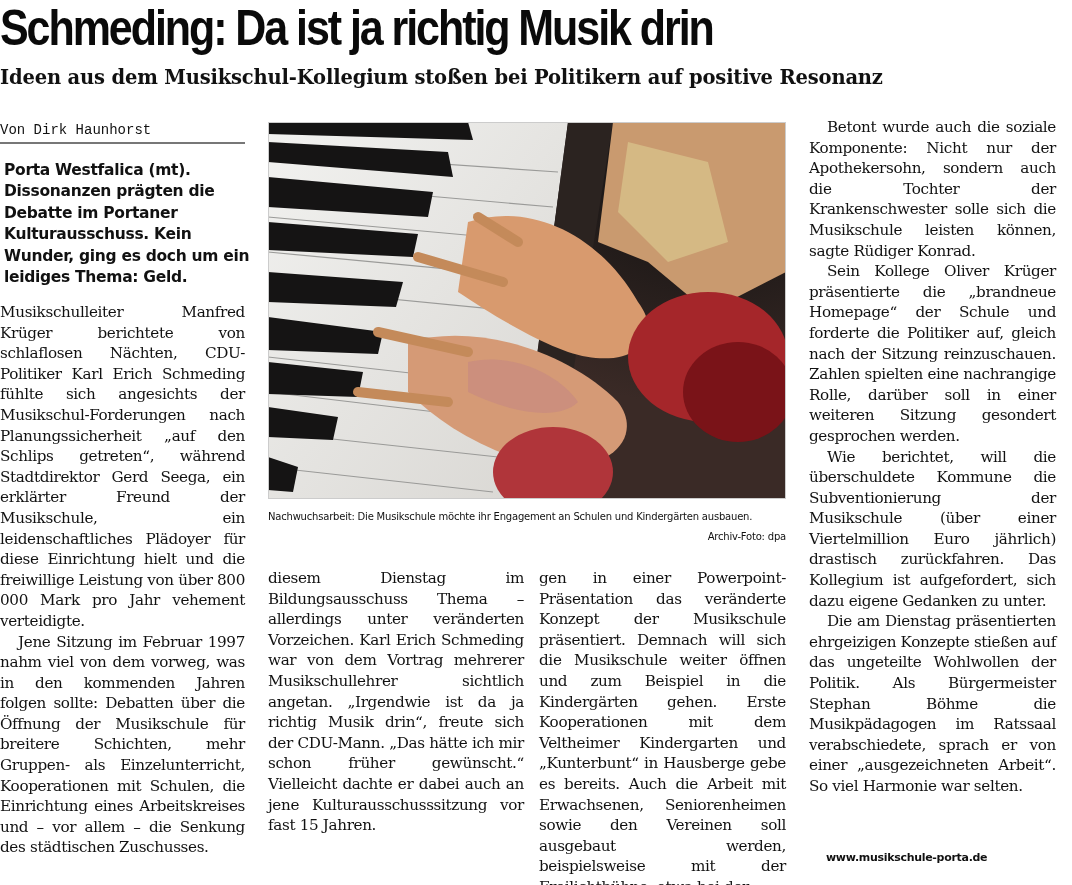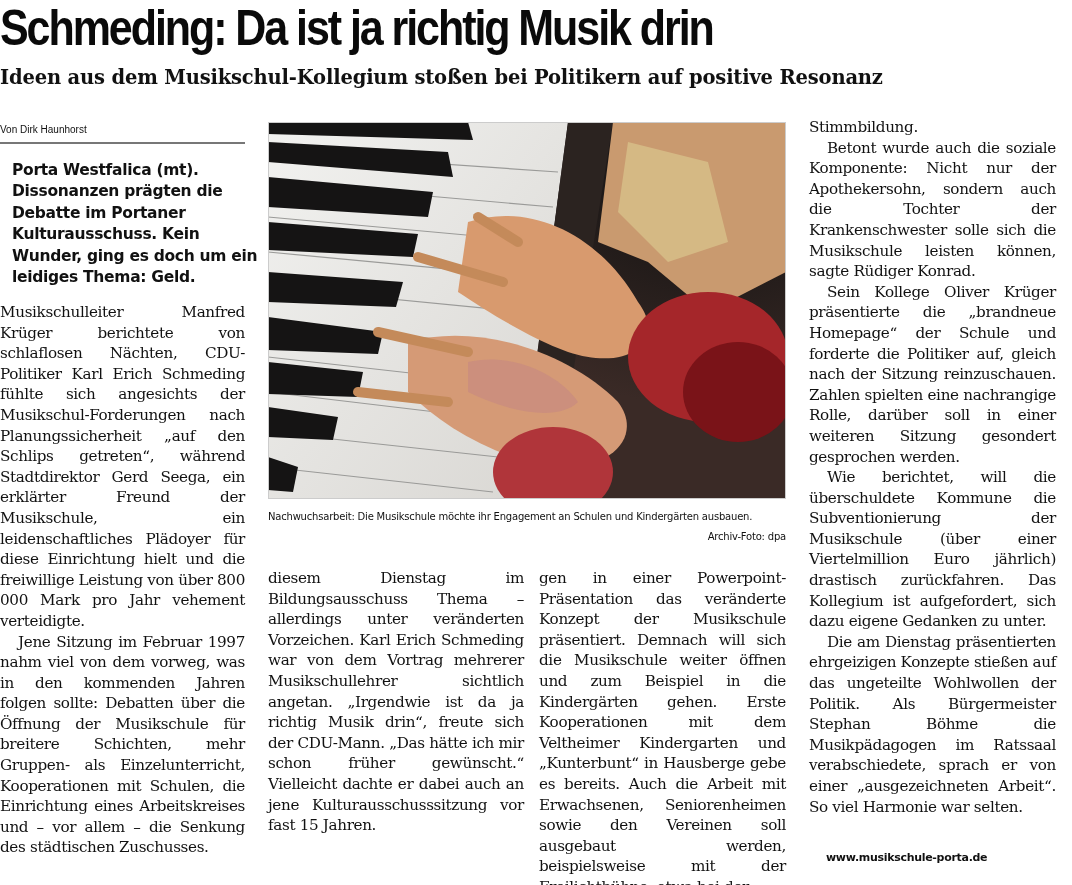--- a/index.html
+++ b/index.html
@@ -11,25 +11,25 @@
     transform:scaleX(0.86); transform-origin:left top; white-space:nowrap; color:#0a0a0a;
   }
   .subhead {
     position:absolute; left:0; top:62px; margin:0;
     font-family:"DejaVu Serif", serif; font-size:21px; line-height:30px;
     letter-spacing:-0.2px; white-space:nowrap; color:#111;
     transform:scaleX(0.93); transform-origin:left top;
   }
   .byline {
     position:absolute; left:0; top:121px; width:245px;
-    font-family:Liberation Sans, sans-serif; font-size:10px; line-height:18px;
+    font-family:Liberation Mono, monospace; font-size:14px; line-height:18px;
     padding-bottom:3px; border-bottom:2px solid #777;
   }
   .lead {
-    position:absolute; left:12px; top:160px; width:246px;
+    position:absolute; left:4px; top:160px; width:246px;
     font-family:"DejaVu Sans", sans-serif; font-weight:bold; font-size:15.5px; line-height:21.4px;
     letter-spacing:-0.3px;
   }
   .col {
     position:absolute; font-family:"DejaVu Serif", serif; font-size:15.2px; line-height:20.6px;
     text-align:justify; letter-spacing:-0.35px; color:#111;
   }
   .col p { margin:0; }
   .col p.indent { text-indent:18px; }
   #col1 { left:0; top:302px; width:245px; }
@@ -135,20 +135,19 @@
 
 <div class="col" id="col2">
   <p>diesem Dienstag im Bildungsausschuss Thema – allerdings unter veränderten Vorzeichen. Karl Erich Schmeding war von dem Vortrag mehrerer Musikschullehrer sichtlich angetan. „Irgendwie ist da ja richtig Musik drin“, freute sich der CDU-Mann. „Das hätte ich mir schon früher gewünscht.“ Vielleicht dachte er dabei auch an jene Kulturausschusssitzung vor fast 15 Jahren.</p>
 </div>
 
 <div class="col" id="col3">
   <p>gen in einer Powerpoint-Präsentation das veränderte Konzept der Musikschule präsentiert. Demnach will sich die Musikschule weiter öffnen und zum Beispiel in die Kindergärten gehen. Erste Kooperationen mit dem Veltheimer Kindergarten und „Kunterbunt“ in Hausberge gebe es bereits. Auch die Arbeit mit Erwachsenen, Seniorenheimen sowie den Vereinen soll ausgebaut werden, beispielsweise mit der Freilichtbühne, etwa bei der</p>
 </div>
 
 <div class="col" id="col4">
-  <p>Stimmbildung.</p>
   <p class="indent">Betont wurde auch die soziale Komponente: Nicht nur der Apothekersohn, sondern auch die Tochter der Krankenschwester solle sich die Musikschule leisten können, sagte Rüdiger Konrad.</p>
   <p class="indent">Sein Kollege Oliver Krüger präsentierte die „brandneue Homepage“ der Schule und forderte die Politiker auf, gleich nach der Sitzung reinzuschauen. Zahlen spielten eine nachrangige Rolle, darüber soll in einer weiteren Sitzung gesondert gesprochen werden.</p>
   <p class="indent">Wie berichtet, will die überschuldete Kommune die Subventionierung der Musikschule (über einer Viertelmillion Euro jährlich) drastisch zurückfahren. Das Kollegium ist aufgefordert, sich dazu eigene Gedanken zu unter.</p>
   <p class="indent">Die am Dienstag präsentierten ehrgeizigen Konzepte stießen auf das ungeteilte Wohlwollen der Politik. Als Bürgermeister Stephan Böhme die Musikpädagogen im Ratssaal verabschiedete, sprach er von einer „ausgezeichneten Arbeit“. So viel Harmonie war selten.</p>
 </div>
 
 <div class="url">www.musikschule-porta.de</div>
 
 </body></html>

